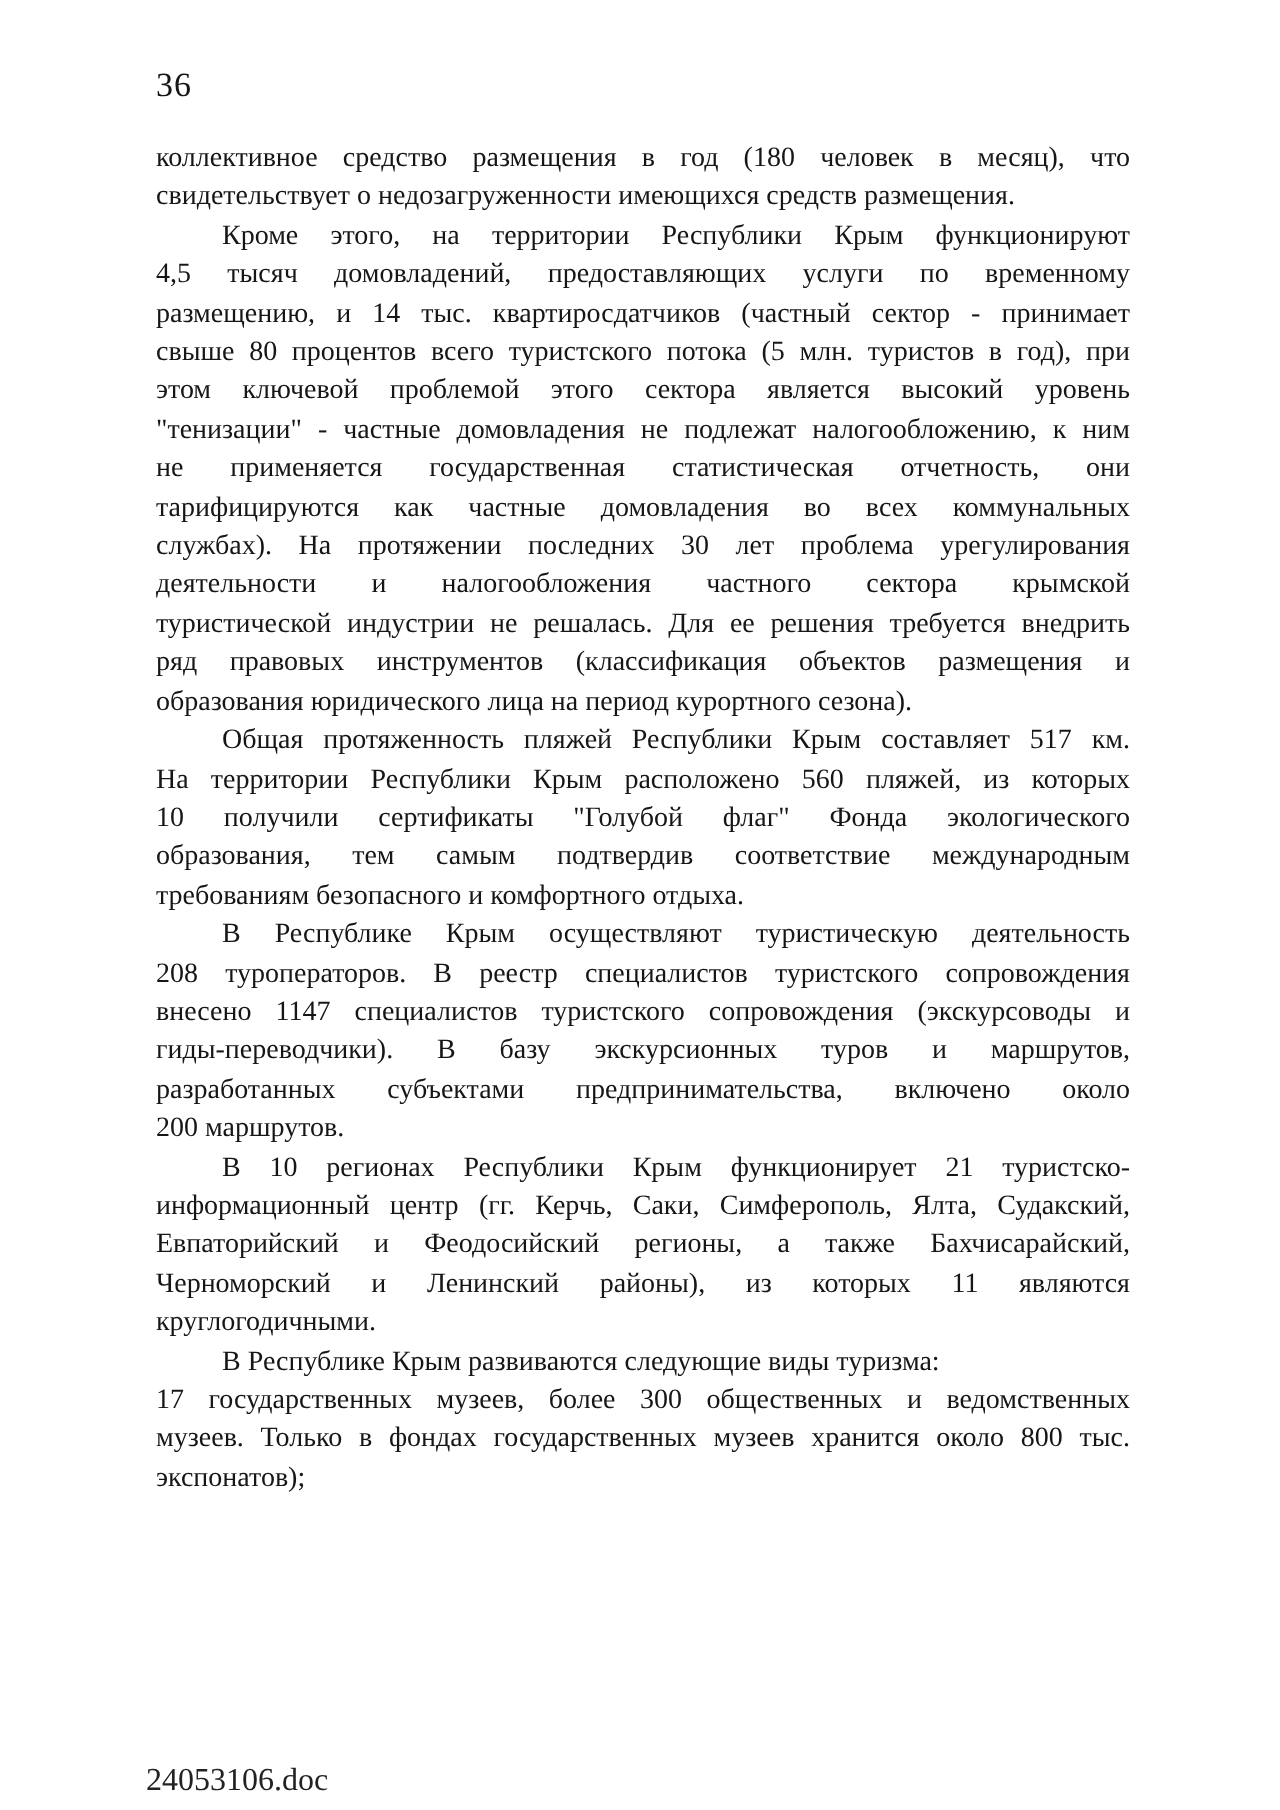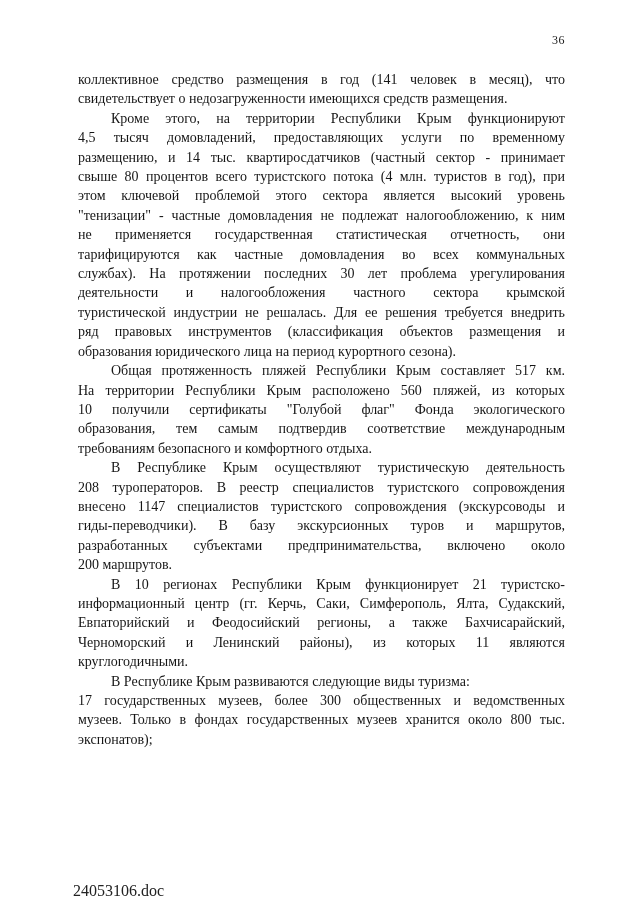--- a/index.html
+++ b/index.html
@@ -10,22 +10,22 @@
     position: relative;
     font-family: "Liberation Serif", serif;
     color: #161616;
     overflow: hidden;
   }
   .page-number {
     position: absolute;
     top: 33px;
     left: 78px;
     width: 487px;
-    text-align: right;
-    font-size: 12px;
+    text-align: left;
+    font-size: 17px;
     letter-spacing: 0.5px;
   }
   .doc-body {
     position: absolute;
     top: 70px;
     left: 78px;
     width: 487px;
     font-size: 14px;
     line-height: 19.4px;
   }
@@ -48,28 +48,28 @@
     color: #222222;
   }
 </style>
 </head>
 <body>
 
 <div class="page-number">36</div>
 
 <div class="doc-body">
     <div class="para">
-      <div class="line">коллективное средство размещения в год (141 человек в месяц), что</div>
+      <div class="line">коллективное средство размещения в год (180 человек в месяц), что</div>
       <div class="line last">свидетельствует о недозагруженности имеющихся средств размещения.</div>
     </div>
     <div class="para">
       <div class="line indent">Кроме этого, на территории Республики Крым функционируют</div>
       <div class="line">4,5 тысяч домовладений, предоставляющих услуги по временному</div>
       <div class="line">размещению, и 14 тыс. квартиросдатчиков (частный сектор - принимает</div>
-      <div class="line">свыше 80 процентов всего туристского потока (4 млн. туристов в год), при</div>
+      <div class="line">свыше 80 процентов всего туристского потока (5 млн. туристов в год), при</div>
       <div class="line">этом ключевой проблемой этого сектора является высокий уровень</div>
       <div class="line">"тенизации" - частные домовладения не подлежат налогообложению, к ним</div>
       <div class="line">не применяется государственная статистическая отчетность, они</div>
       <div class="line">тарифицируются как частные домовладения во всех коммунальных</div>
       <div class="line">службах). На протяжении последних 30 лет проблема урегулирования</div>
       <div class="line">деятельности и налогообложения частного сектора крымской</div>
       <div class="line">туристической индустрии не решалась. Для ее решения требуется внедрить</div>
       <div class="line">ряд правовых инструментов (классификация объектов размещения и</div>
       <div class="line last">образования юридического лица на период курортного сезона).</div>
     </div>

